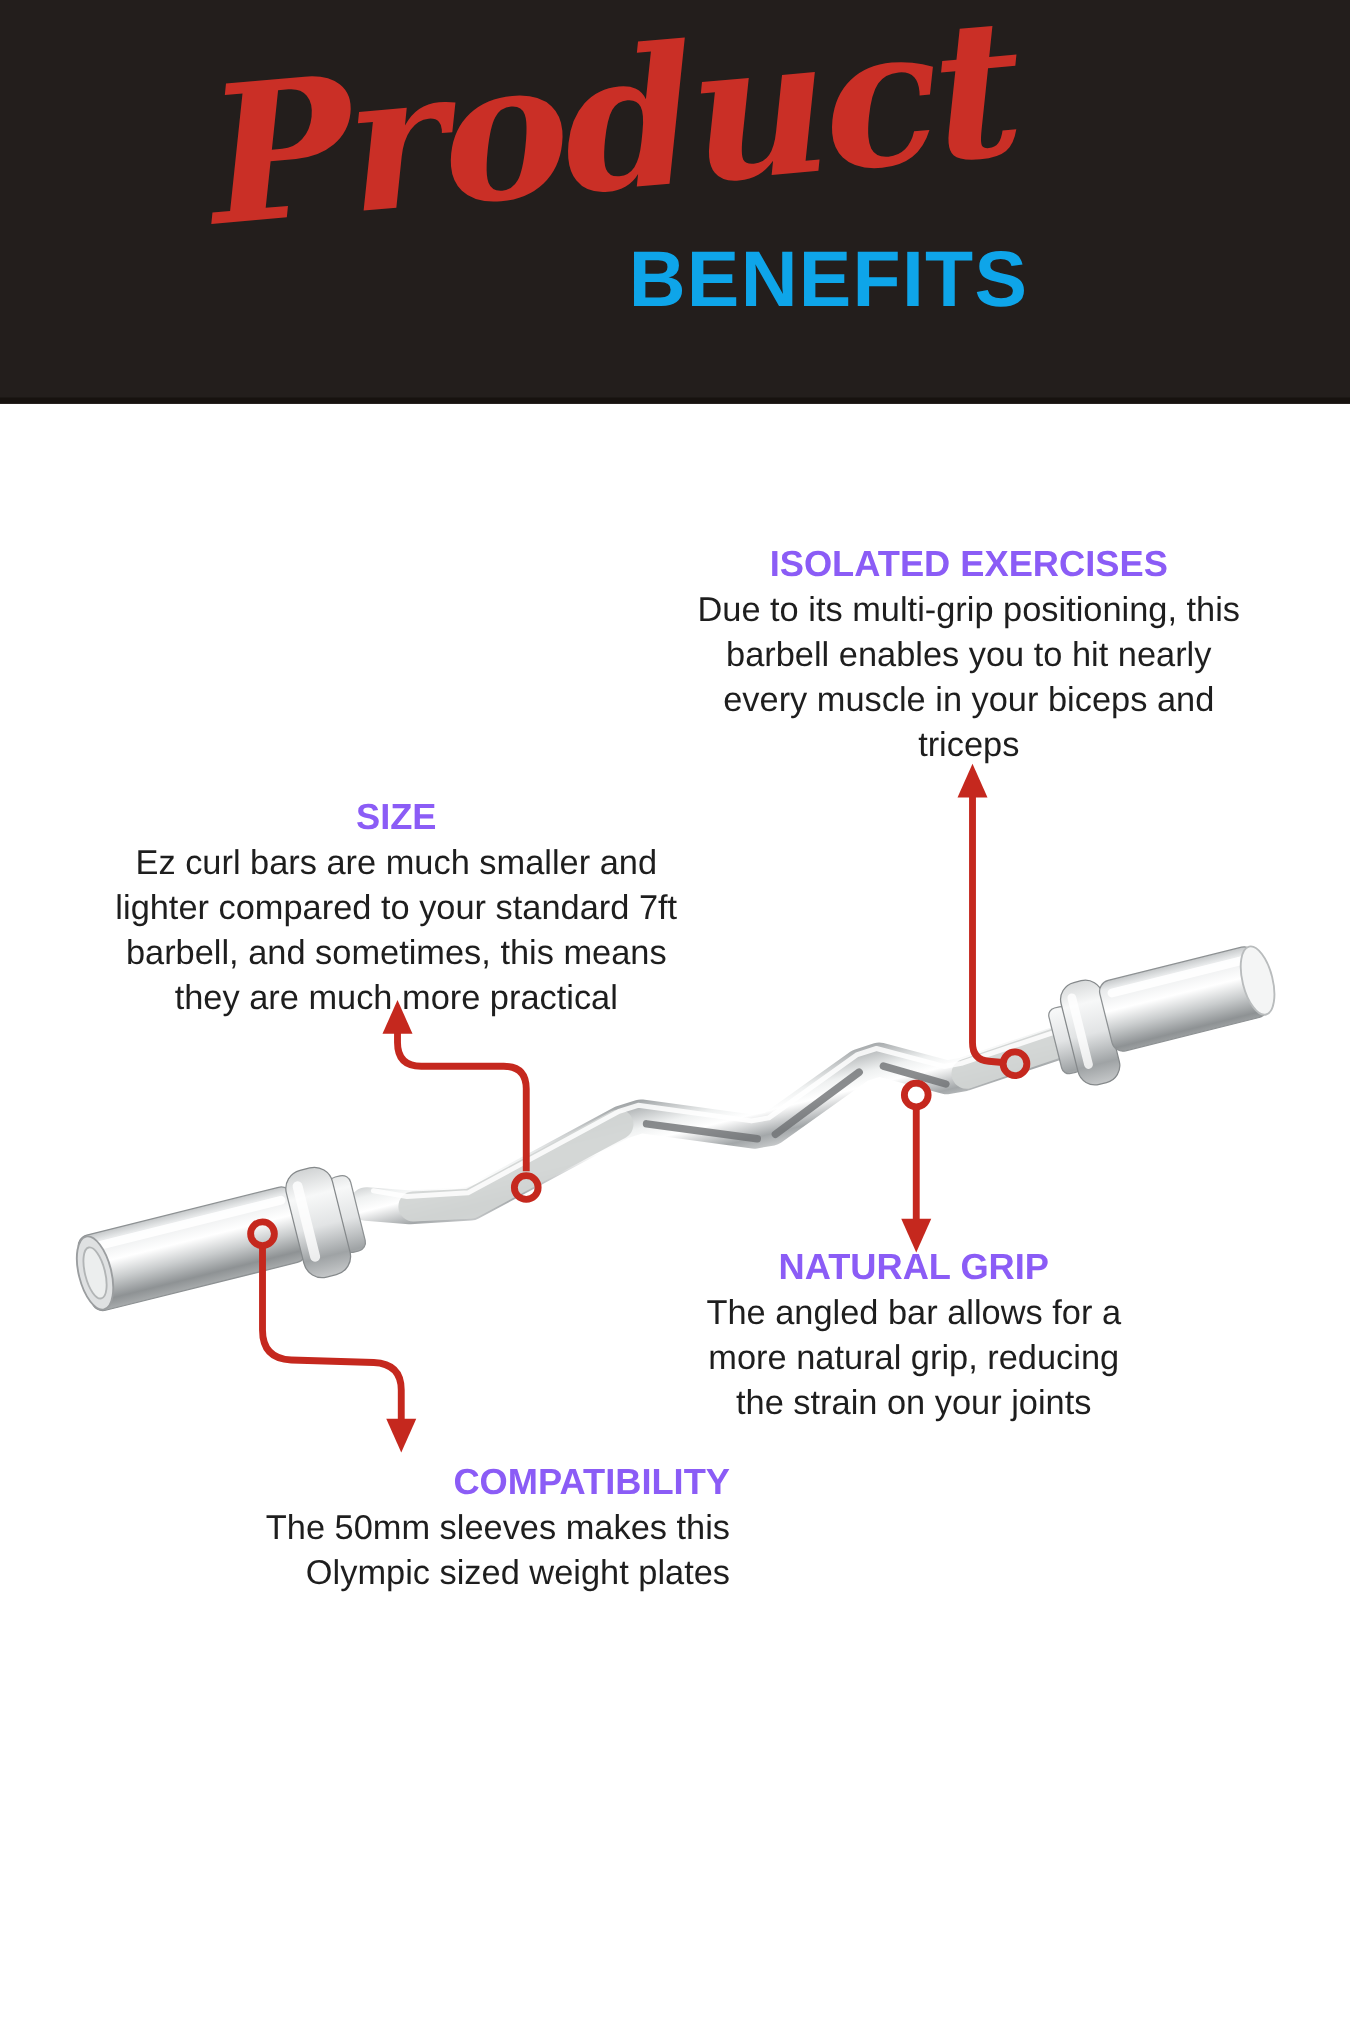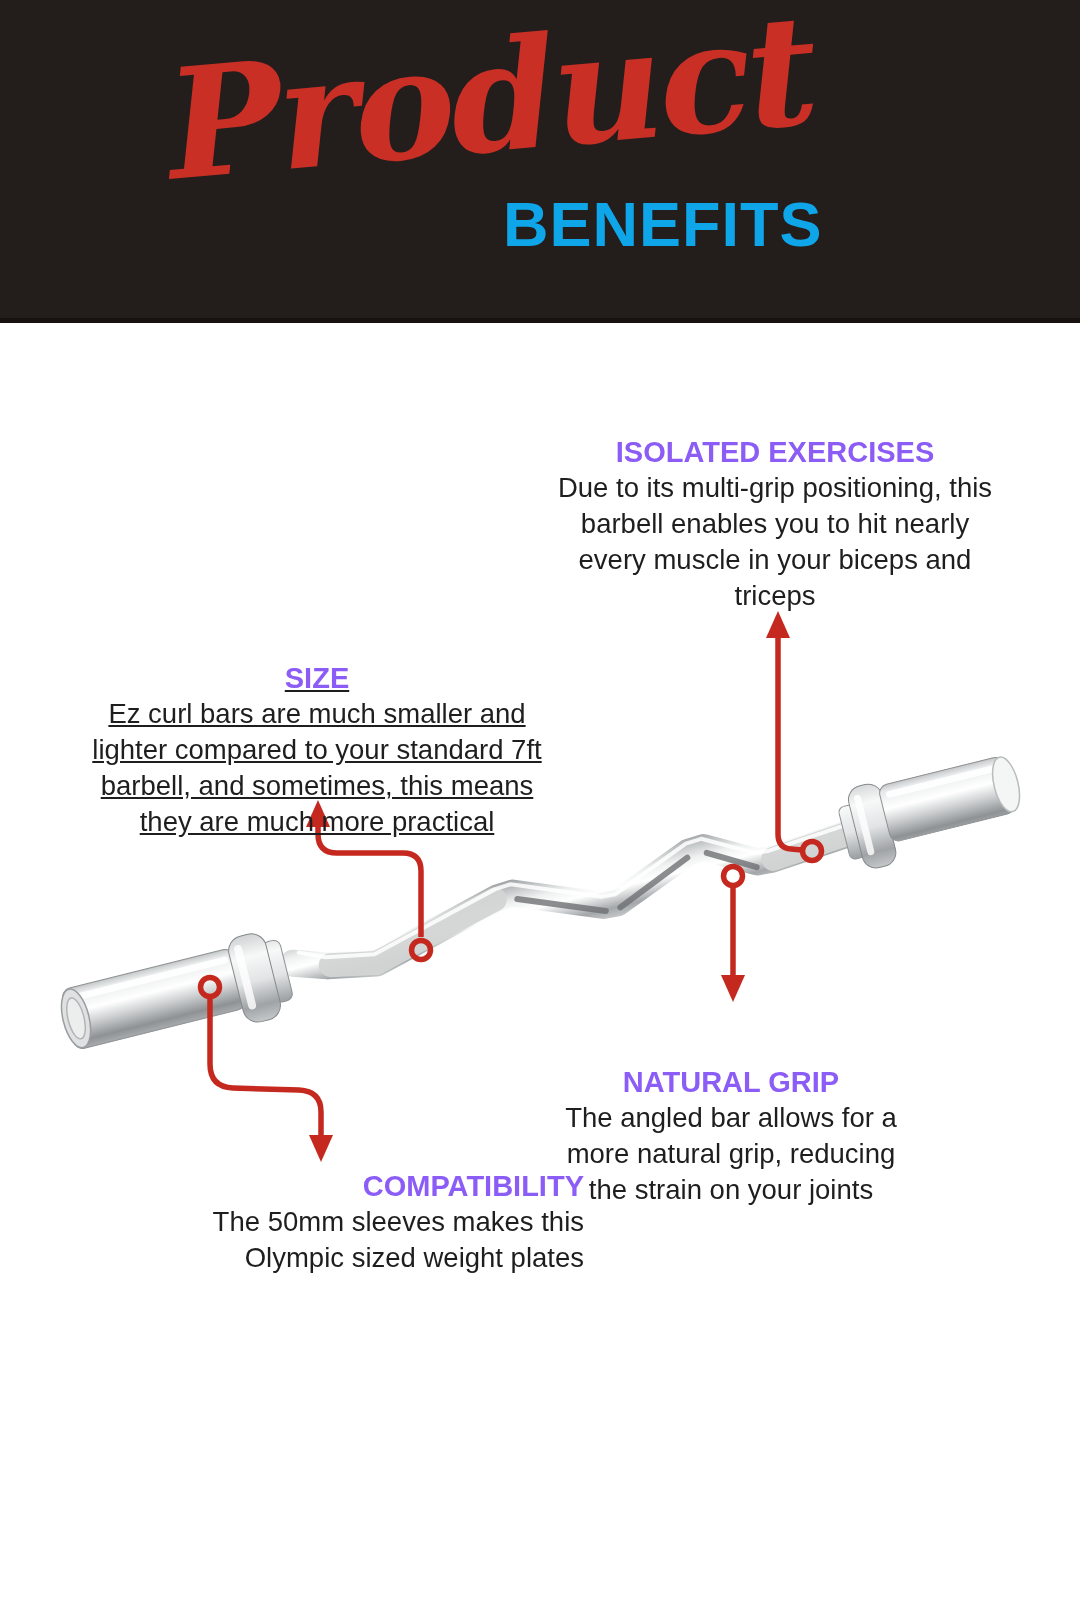--- a/index.html
+++ b/index.html
@@ -11,22 +11,22 @@
   .script-word{position:absolute;left:168px;top:50px;font-family:"DejaVu Serif", serif;
           font-style:italic;font-weight:700;font-size:152px;line-height:1;color:#ca2f26;
           transform:rotate(-5deg);transform-origin:left center;z-index:1;letter-spacing:-4px;}
   .title-word{position:absolute;left:503px;top:193px;font-size:63px;font-weight:700;
           letter-spacing:1px;color:#0ea5e9;z-index:2;line-height:1;}
   
   .benefit{position:absolute;width:520px;text-align:center;color:#1e1e1e;}
   .benefit .btitle{font-size:29px;font-weight:700;line-height:36px;color:#8b5cf6;}
   .benefit .bline{font-size:27.5px;font-weight:400;line-height:36px;white-space:nowrap;}
   .b-isolated{left:515px;top:434px;}
-  .b-size{left:57px;top:660px;text-decoration:underline;}
-  .b-natural{left:471px;top:1064px;}
+  .b-size{left:57px;top:636px;}
+  .b-natural{left:471px;top:996px;}
   .b-compat{left:64px;top:1168px;text-align:right;}
   
   .art{position:absolute;left:0;top:0;width:1080px;height:1620px;}
 </style>
 </head>
 <body>
 
 <div class="page">
 
   <div class="header">

